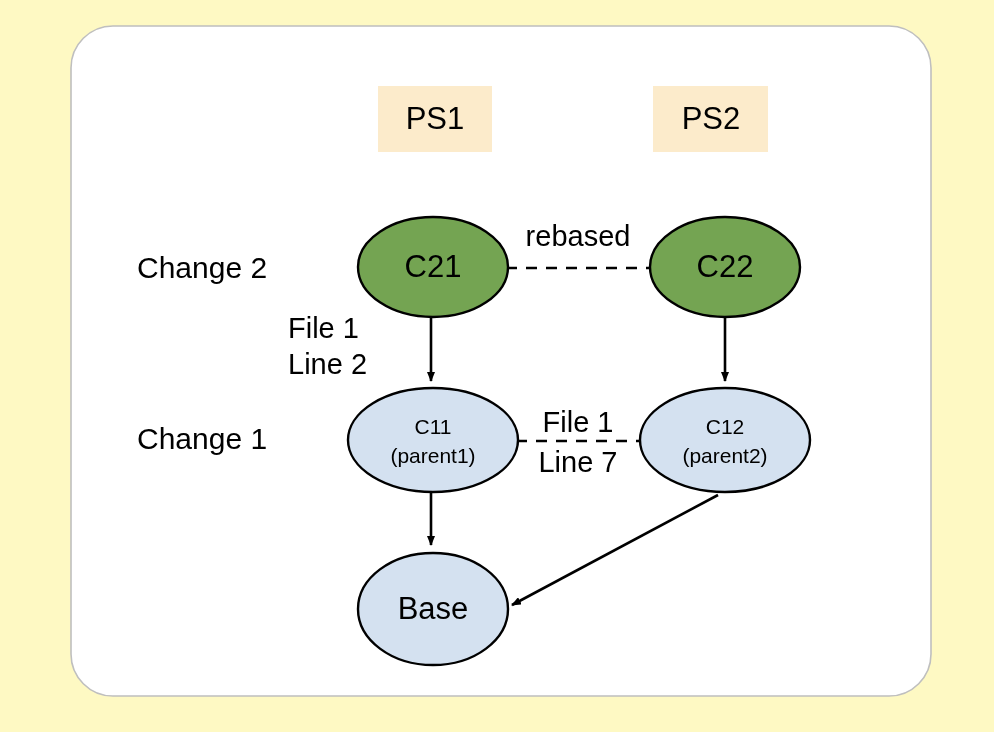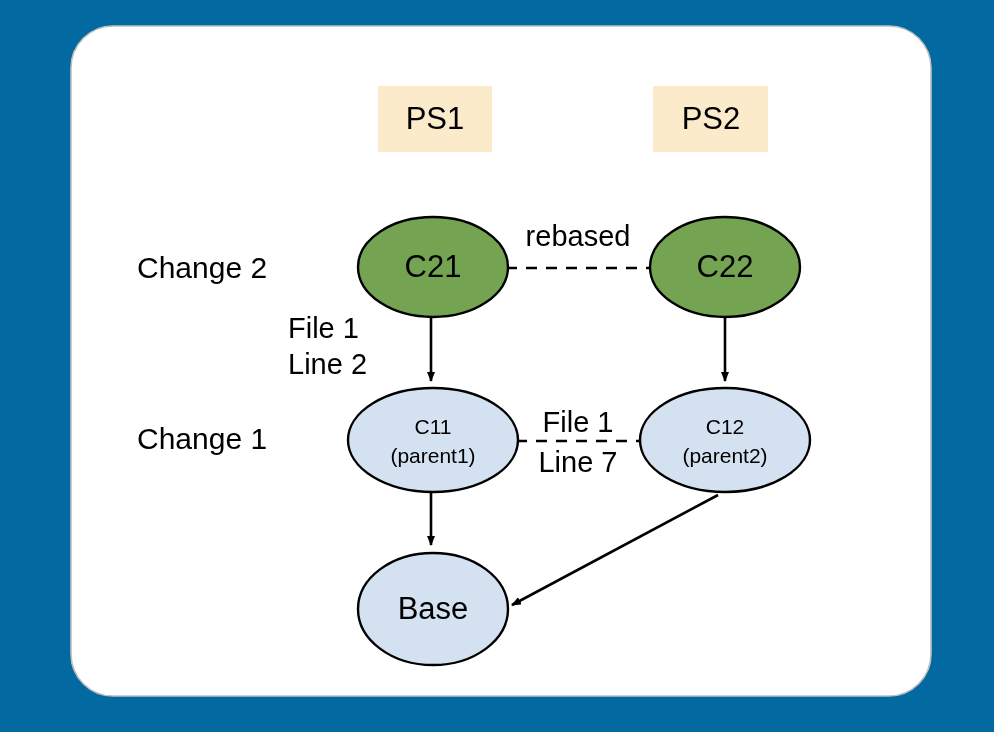--- a/index.html
+++ b/index.html
@@ -12,21 +12,21 @@
     width: 994px;
     height: 732px;
     font-family: "Liberation Sans", sans-serif;
     color: #000000;
     overflow: hidden;
   }
   #diagram-root {
     position: relative;
     width: 994px;
     height: 732px;
-    background: #0369a1;
+    background: #fef9c3;
   }
   #diagram-svg {
     position: absolute;
     top: 0;
     left: 0;
     width: 994px;
     height: 732px;
     display: block;
   }
   .svg-text {

